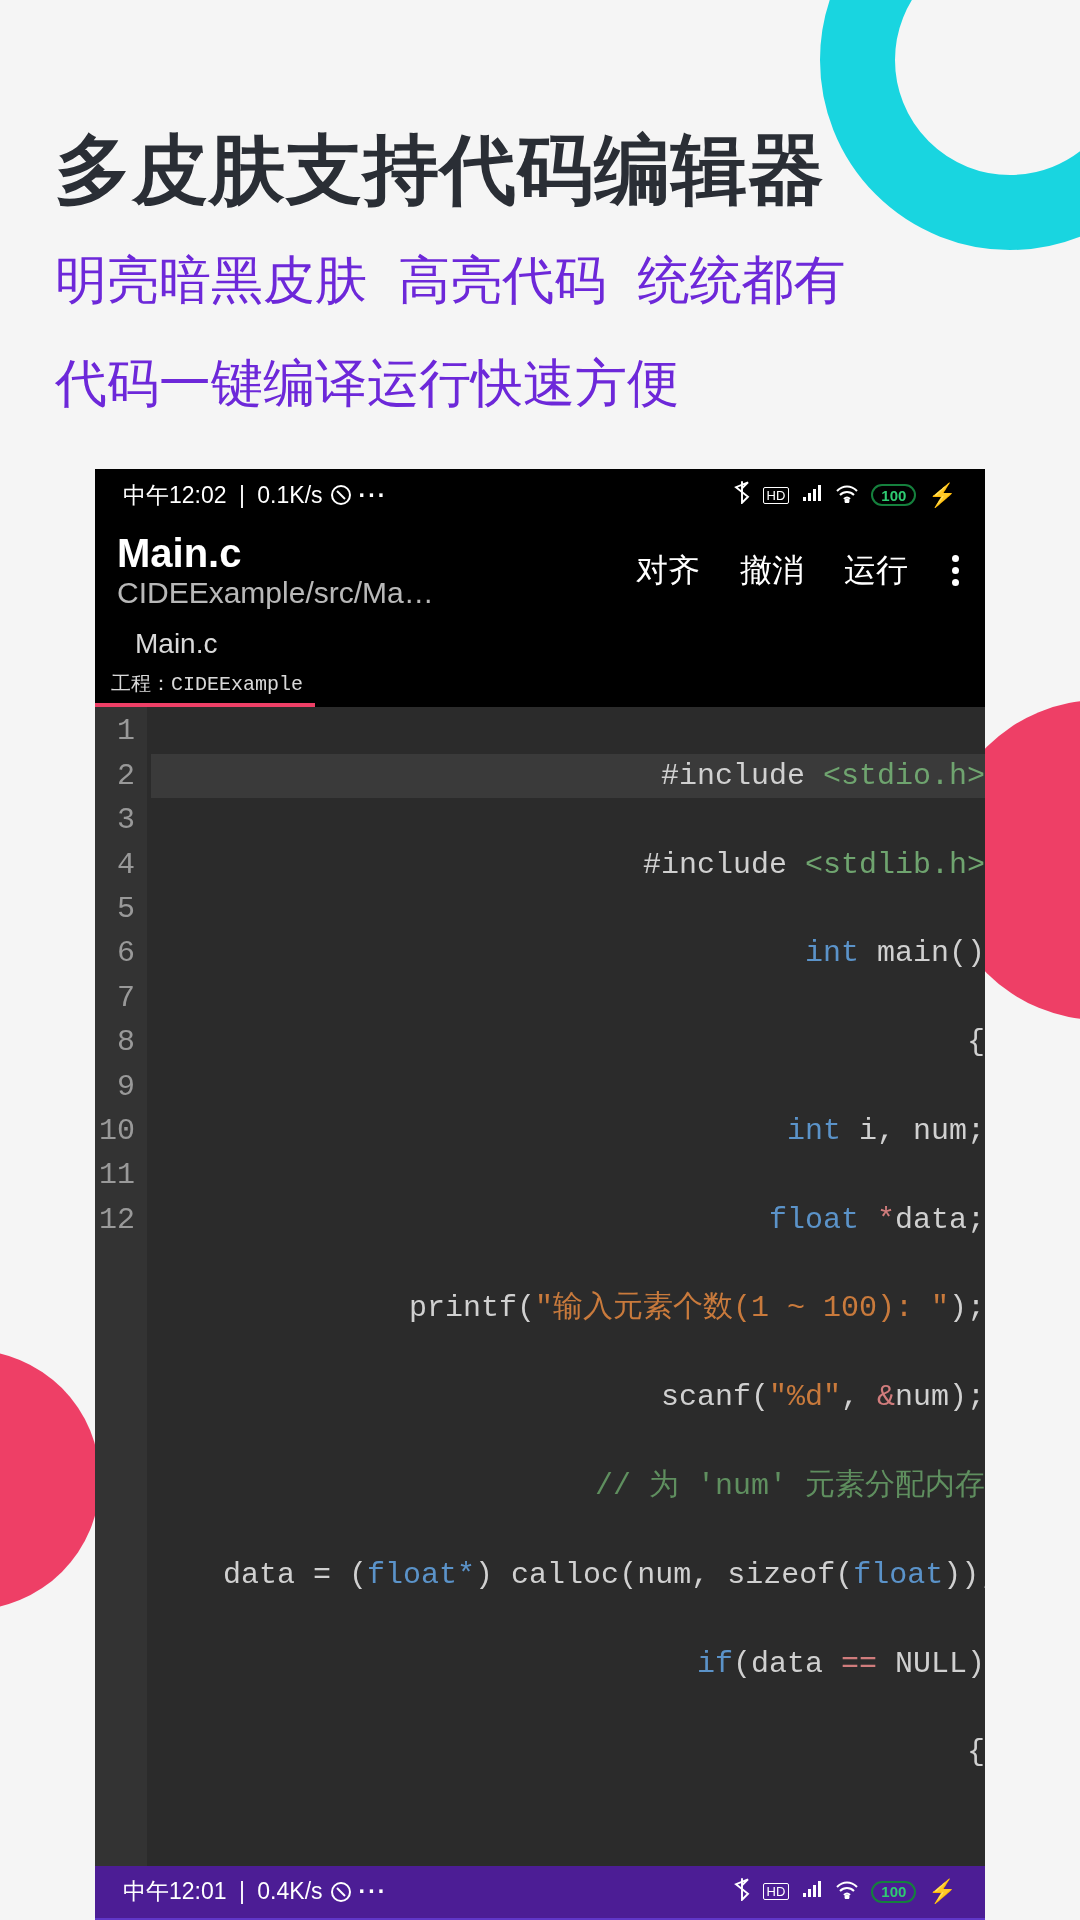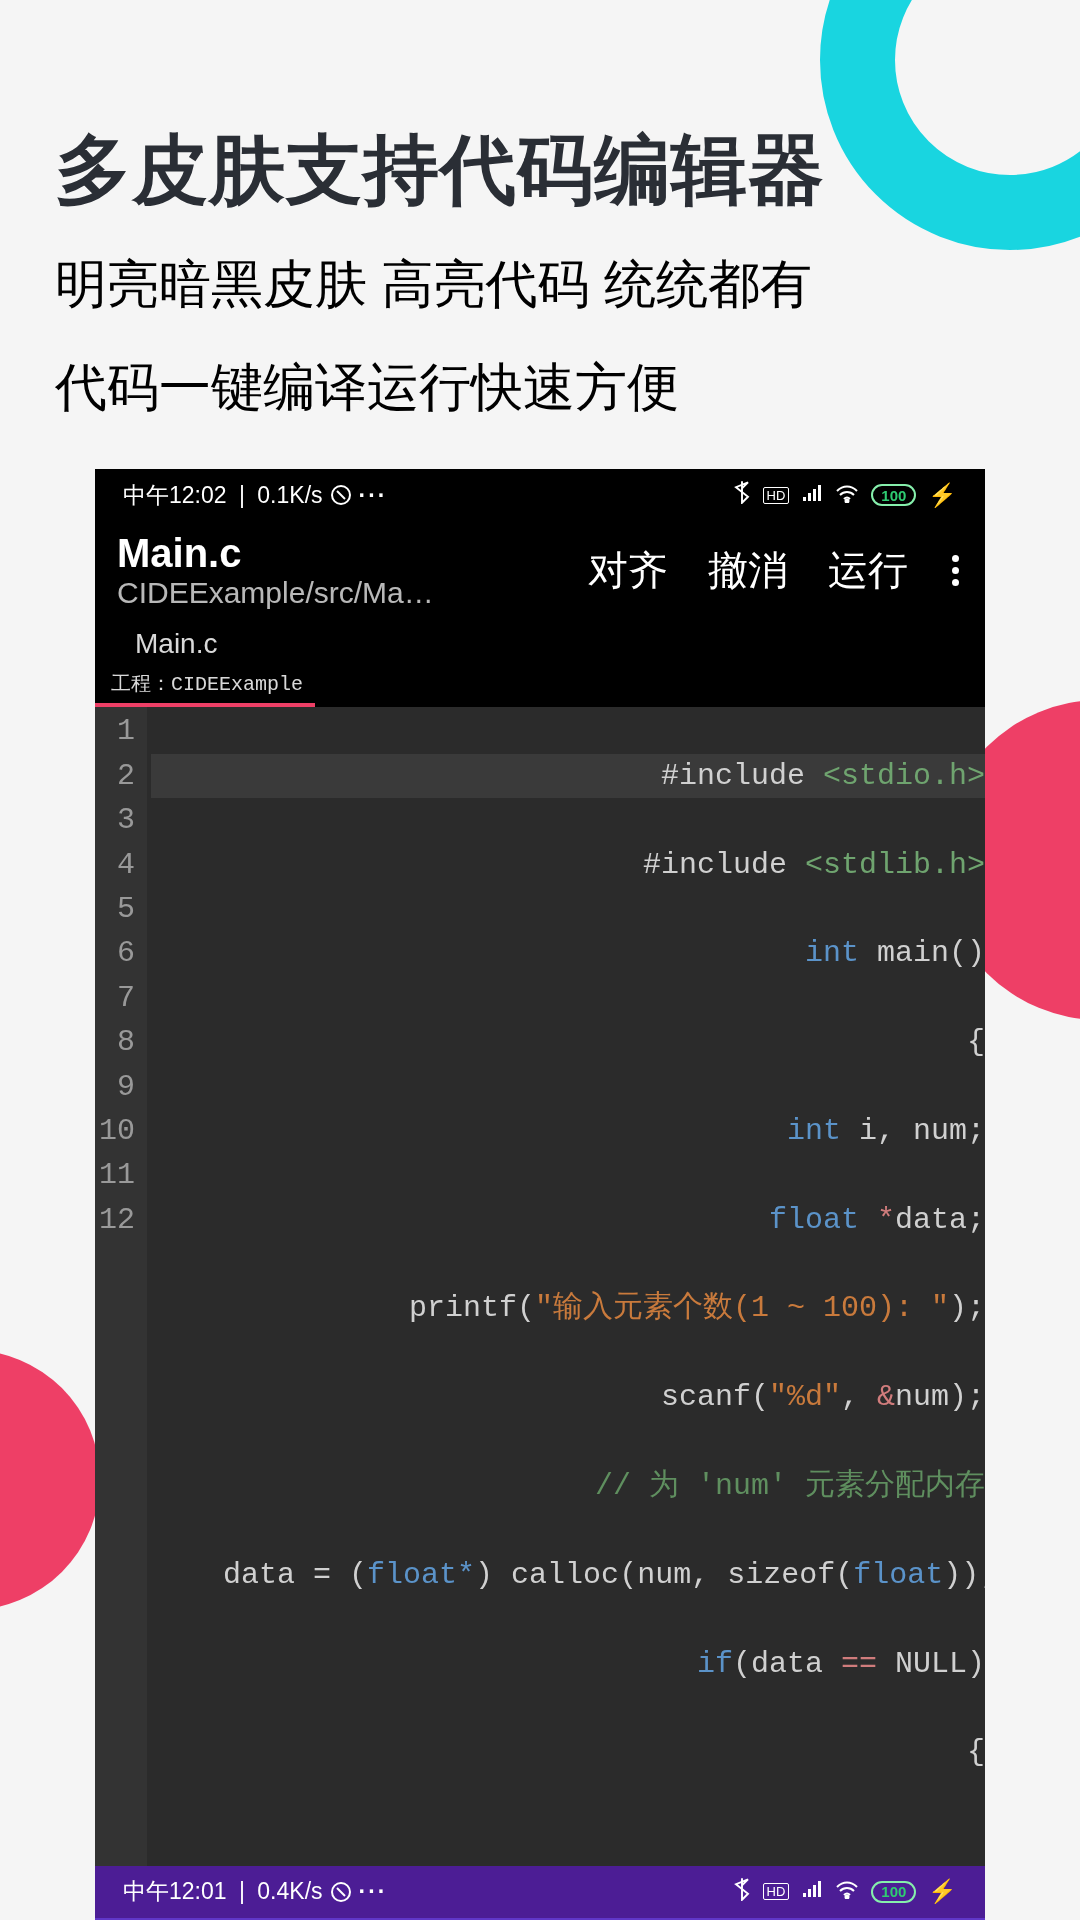--- a/index.html
+++ b/index.html
@@ -47,23 +47,24 @@
   padding: 120px 33px 0 55px;
 }
 .title {
   font-size: 76px;
   font-weight: 700;
   color: #2a2e35;
   letter-spacing: 1px;
 }
 .subtitle {
   font-size: 52px;
-  color: #000000;
+  color: #6d28d9;
   margin-top: 20px;
   line-height: 1.6;
+  font-family: Liberation Mono, monospace;
 }
 .screens {
   position: relative;
   z-index: 2;
   margin: 40px 0 0 95px;
   width: 890px;
 }
 
 
 .status-bar {
@@ -75,21 +76,21 @@
   font-size: 23px;
   color: #fff;
 }
 .status-left { display: flex; align-items: center; gap: 6px; }
 .status-right { display: flex; align-items: center; gap: 12px; }
 .nospin-icon svg { display: block; }
 .status-dots { letter-spacing: 2px; font-weight: bold; }
 .batt {
   display: inline-flex;
   align-items: center;
-  border: 2px solid #86efac;
+  border: 2px solid #15803d;
   border-radius: 11px;
   padding: 0 8px;
   height: 22px;
   font-size: 15px;
   color: #2ecc71;
   font-weight: 600;
 }
 .bolt { color: #fff; }
 
 
@@ -109,21 +110,21 @@
   color: rgba(255,255,255,0.72);
   white-space: nowrap;
   overflow: hidden;
   text-overflow: ellipsis;
   max-width: 320px;
 }
 .app-actions {
   display: flex;
   align-items: center;
   gap: 40px;
-  font-size: 40px;
+  font-size: 32px;
   color: #fff;
 }
 .app-action { cursor: pointer; }
 .kebab {
   display: flex;
   flex-direction: column;
   gap: 5px;
   padding: 4px;
 }
 .kebab span {

